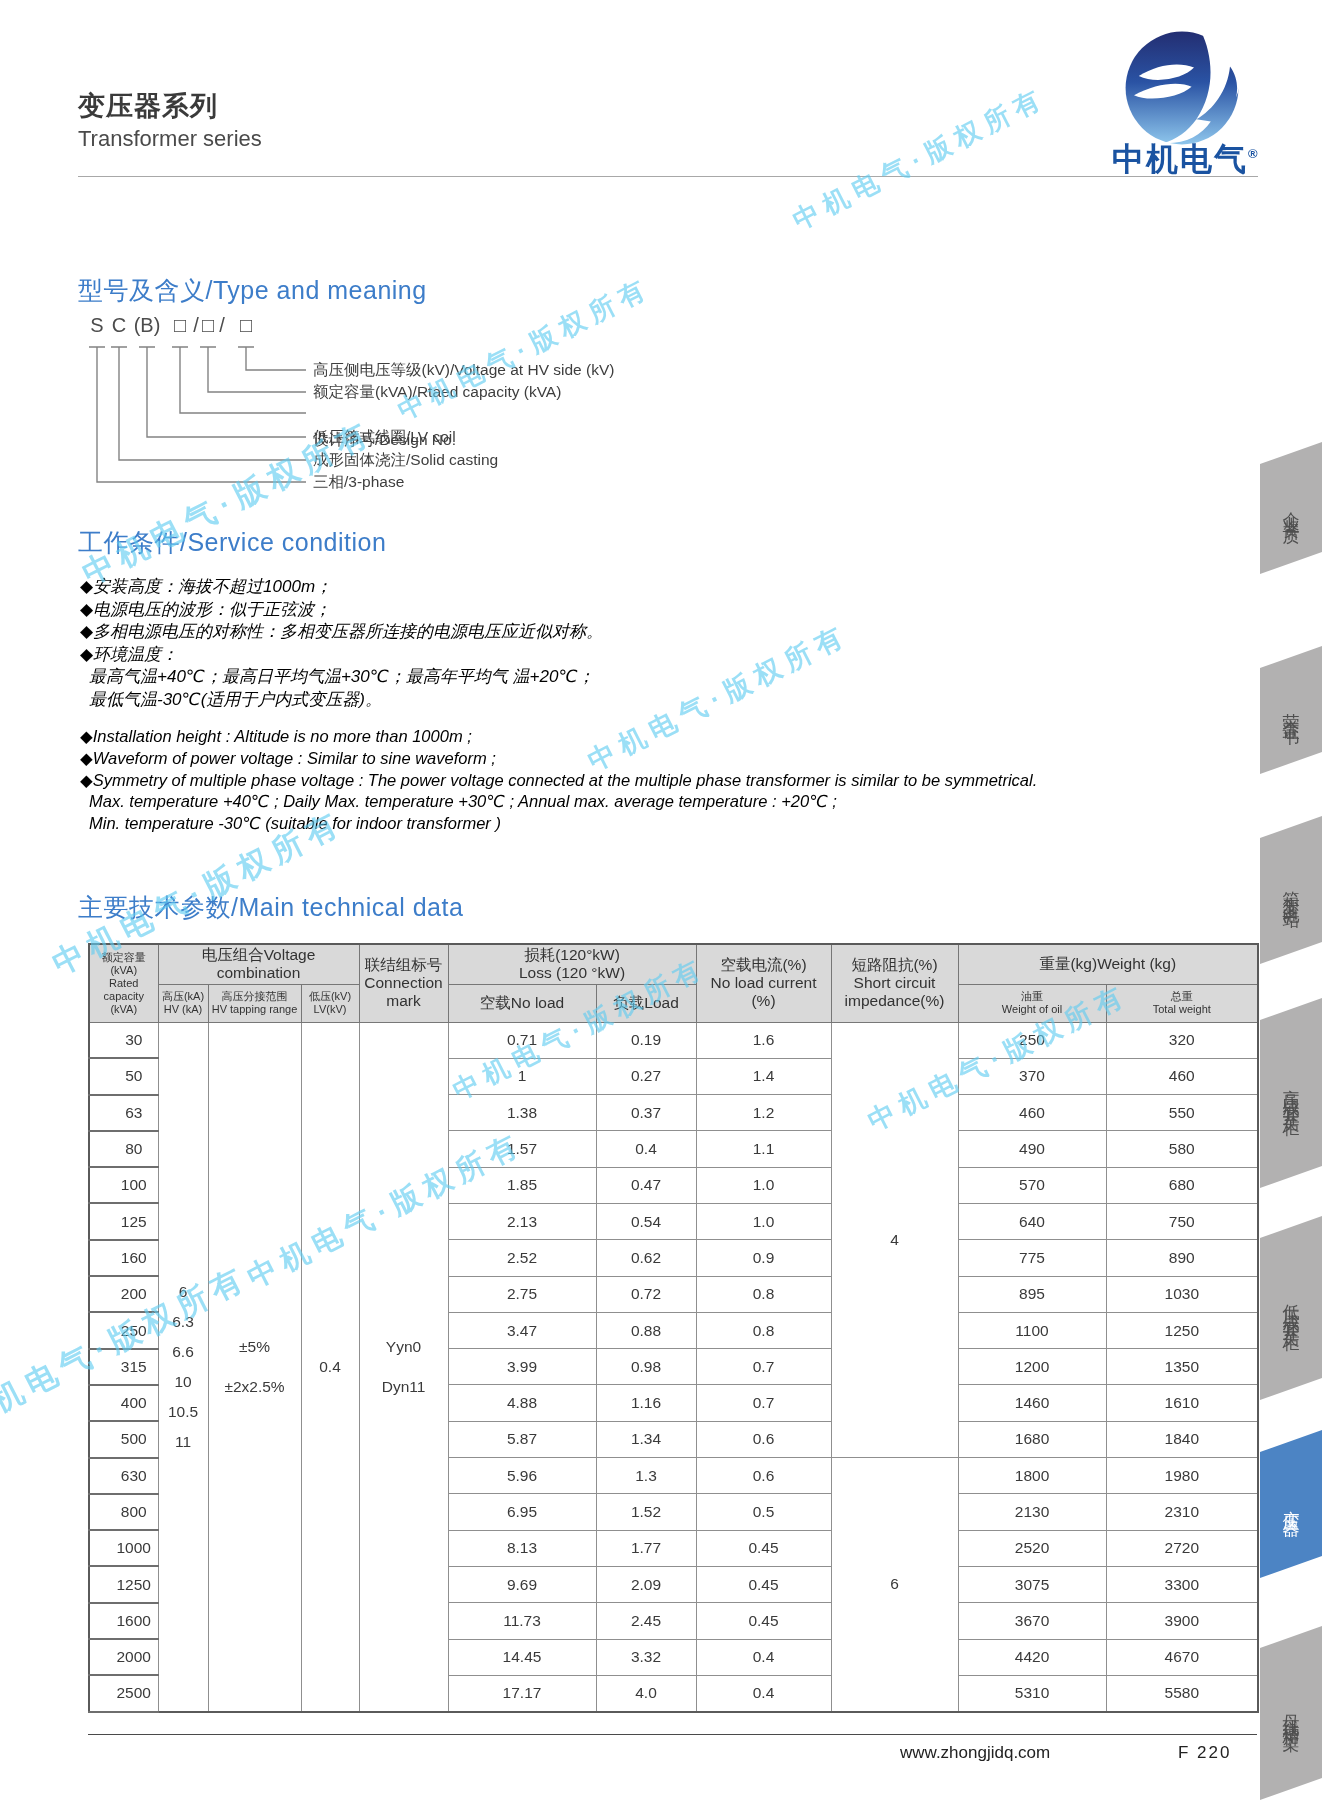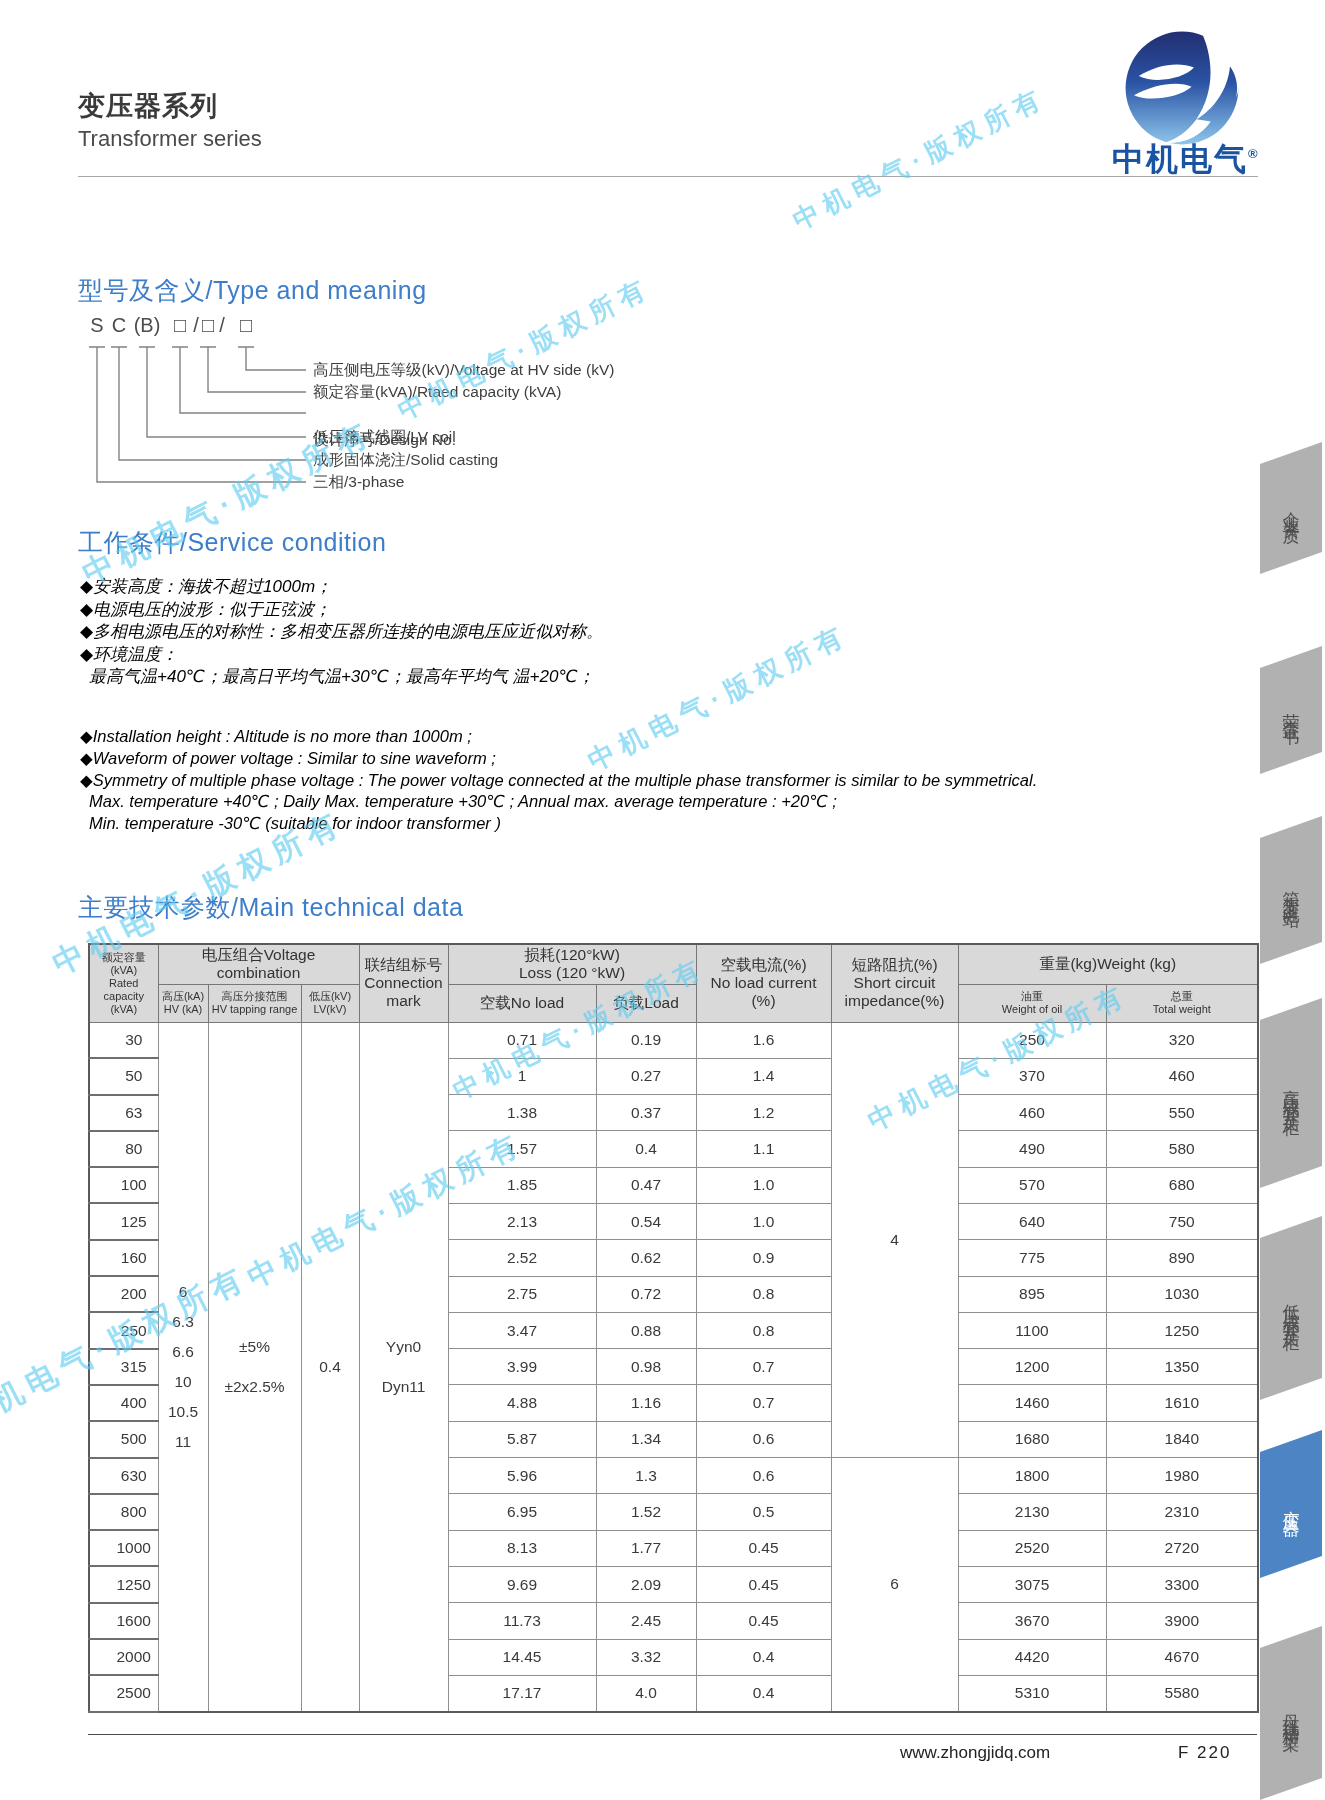--- a/index.html
+++ b/index.html
@@ -116,20 +116,21 @@
       <div class="abs diag-label" style="top: 471px;">三相/3-phase</div>
     </div>
 
   <div class="abs sec-title" style="left:78px;top:526px;">工作条件/Service condition</div>
   <div class="abs svc-block zh" style="top:576px;" id="svc-zh">
       <div class="svc-line">◆安装高度：海拔不超过1000m；</div>
       <div class="svc-line">◆电源电压的波形：似于正弦波；</div>
       <div class="svc-line">◆多相电源电压的对称性：多相变压器所连接的电源电压应近似对称。</div>
       <div class="svc-line">◆环境温度：</div>
       <div class="svc-line indent">最高气温+40℃；最高日平均气温+30℃；最高年平均气 温+20℃；</div>
+      <div class="svc-line indent">最低气温-30℃(适用于户内式变压器)。</div>
     </div>
   <div class="abs svc-block en" style="top:726px;" id="svc-en">
       <div class="svc-line">◆Installation height : Altitude is no more than  1000m ;</div>
       <div class="svc-line">◆Waveform of power voltage : Similar to sine waveform   ;</div>
       <div class="svc-line">◆Symmetry of multiple phase voltage : The power voltage connected at the multiple phase transformer is similar to be symmetrical.</div>
       <div class="svc-line indent">Max. temperature  +40℃ ; Daily Max. temperature  +30℃ ; Annual  max. average temperature : +20℃ ;</div>
       <div class="svc-line indent">Min. temperature   -30℃ (suitable for indoor transformer )</div>
     </div>
 
   <div class="abs sec-title" style="left:78px;top:891px;">主要技术参数/Main technical data</div>

